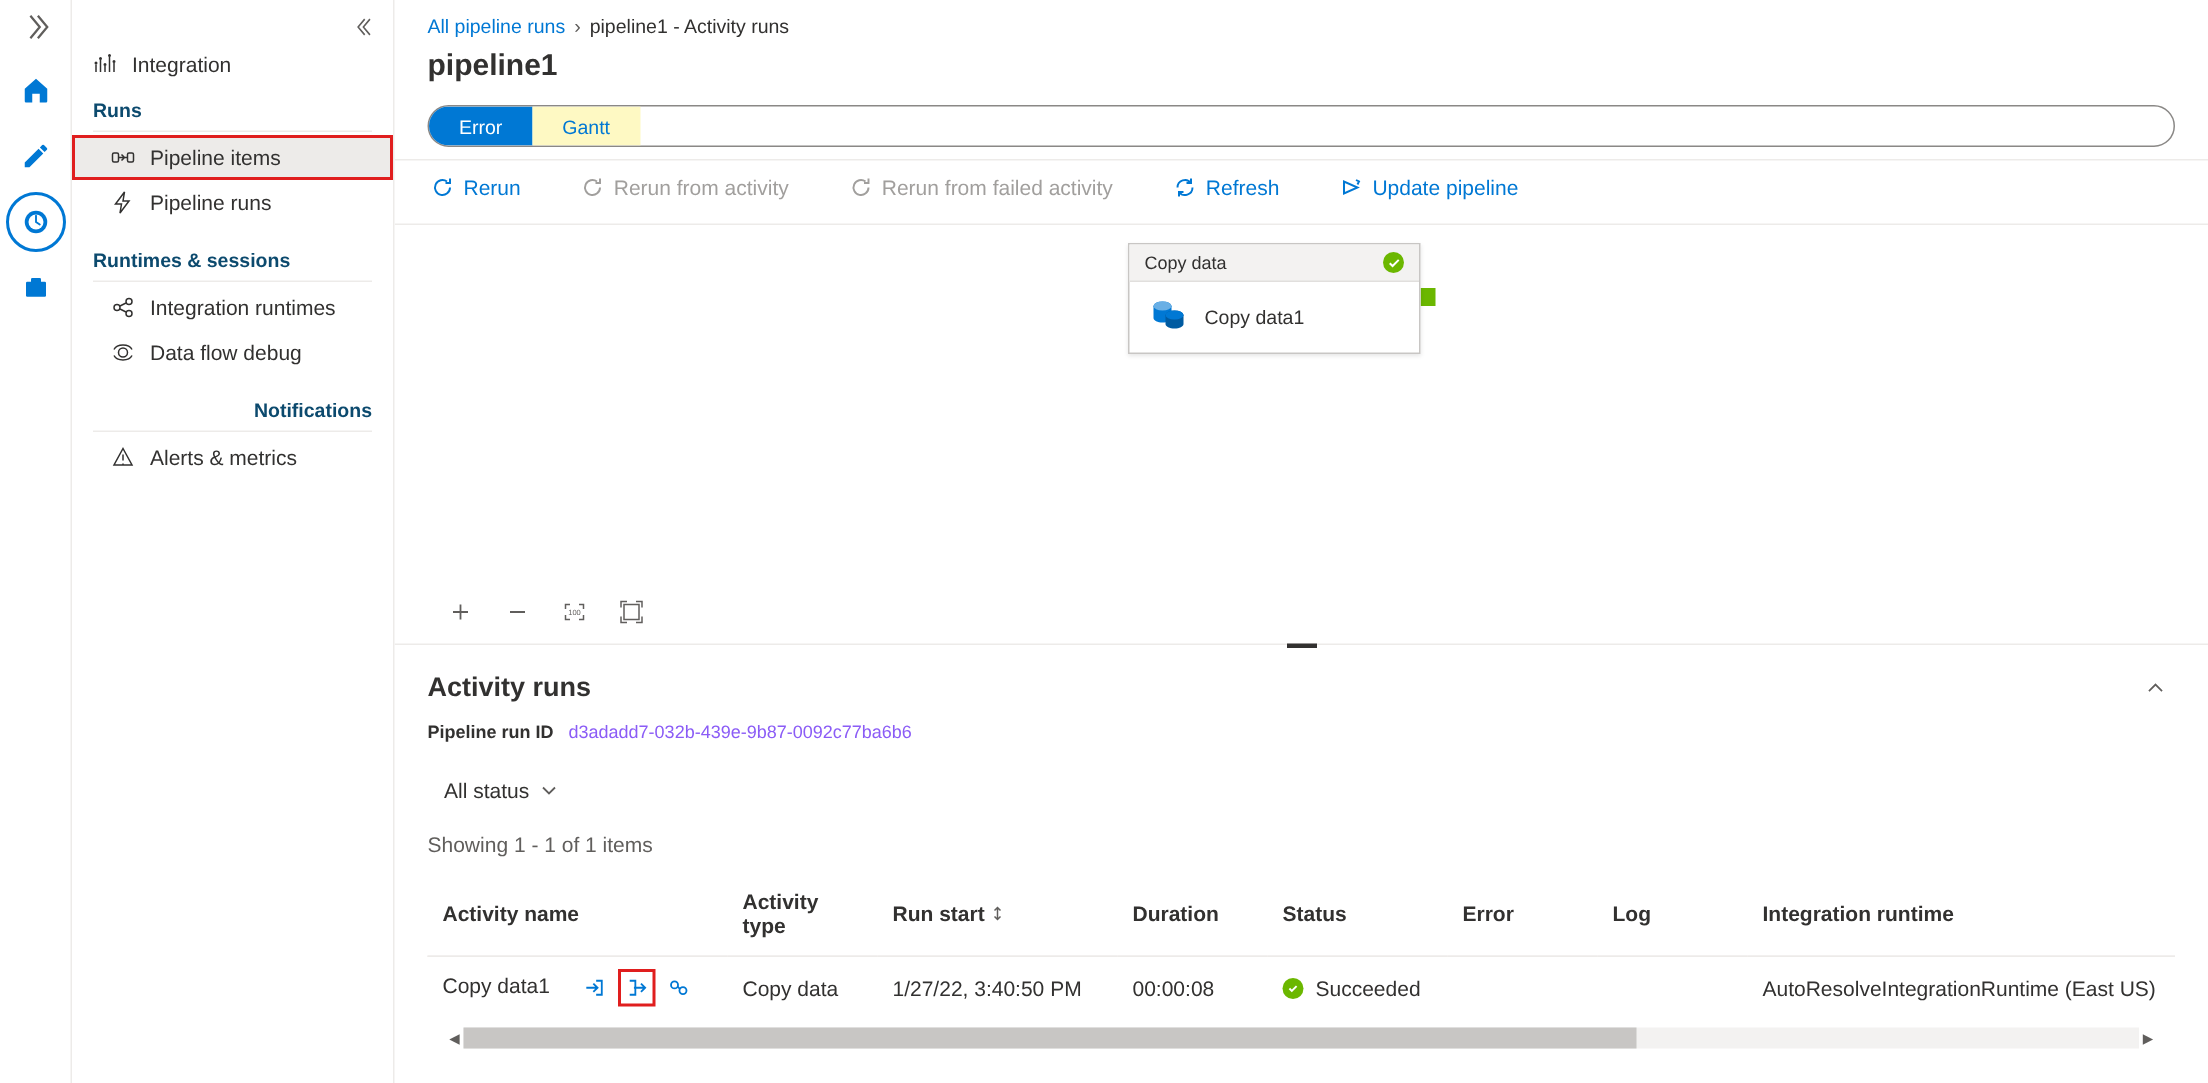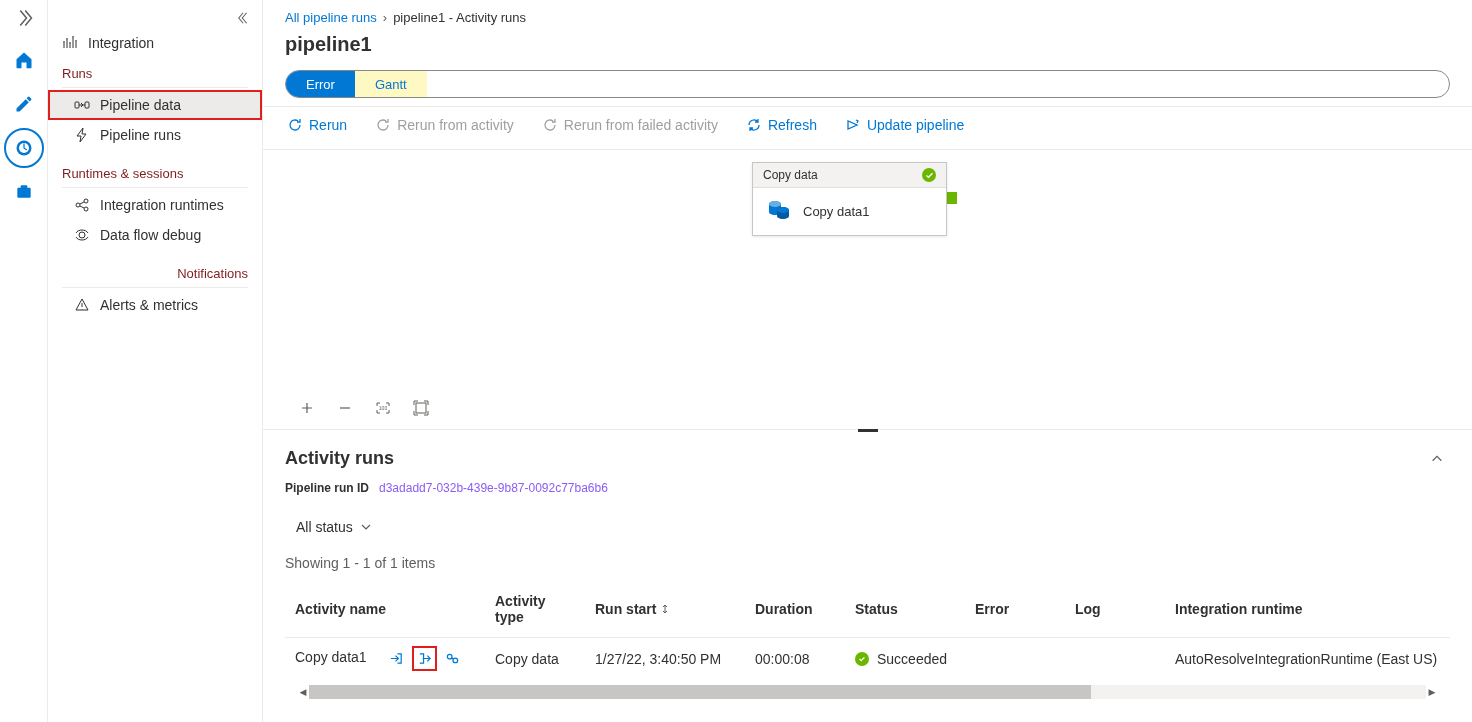--- a/index.html
+++ b/index.html
@@ -10,21 +10,21 @@
 
 .icon-rail { width: 48px; border-right: 1px solid #edebe9; display: flex; flex-direction: column; align-items: center; padding-top: 6px; background: #fff; }
 .icon-rail .expand-btn { width: 36px; height: 24px; display: flex; align-items: center; justify-content: center; color: #605e5c; cursor: pointer; margin-bottom: 8px; }
 .icon-rail .rail-item { width: 36px; height: 36px; display: flex; align-items: center; justify-content: center; margin: 4px 0; border-radius: 2px; cursor: pointer; }
 .icon-rail .rail-item.selected { outline: 2px solid #0078d4; border-radius: 50%; }
 .icon-rail svg { width: 20px; height: 20px; }
 
 
 .sidebar { width: 215px; border-right: 1px solid #edebe9; padding: 8px 0; position: relative; background: #fff; }
 .sidebar .collapse-btn { position: absolute; top: 6px; right: 6px; color: #605e5c; cursor: pointer; width: 24px; height: 24px; display: flex; align-items: center; justify-content: center; }
-.sidebar-section-title { font-size: 13px; font-weight: 400; color: #7f1d1d; padding: 8px 14px 4px; }
+.sidebar-section-title { font-size: 13px; font-weight: 700; color: #0c4a6e; padding: 8px 14px 4px; }
 .sidebar hr { border: none; border-top: 1px solid #edebe9; margin: 2px 14px; }
 .sidebar-item { display: flex; align-items: center; padding: 7px 14px 7px 26px; gap: 10px; cursor: pointer; color: #323130; font-size: 14px; }
 .sidebar-item.dashboards { padding-left: 14px; margin-top: 20px; font-size: 14px; }
 .sidebar-item.selected { background: #edebe9; }
 .sidebar-item.highlighted { outline: 2px solid #e01e1e; outline-offset: -2px; }
 .sidebar-item svg { width: 16px; height: 16px; flex-shrink: 0; }
 
 
 .main { flex: 1; display: flex; flex-direction: column; overflow: hidden; }
 .breadcrumb { padding: 10px 22px 8px; font-size: 13px; display: flex; gap: 6px; align-items: center; }
@@ -32,21 +32,21 @@
 .breadcrumb .sep { color: #605e5c; }
 .breadcrumb .current { color: #323130; }
 
 .page-title { font-size: 20px; font-weight: 600; padding: 0 22px 14px; }
 
 .view-toggle { margin: 0 22px 8px; display: inline-flex; border: 1px solid #8a8886; border-radius: 16px; overflow: hidden; height: 28px; }
 .view-toggle .tog { padding: 0 20px; display: flex; align-items: center; cursor: pointer; font-size: 13px; }
 .view-toggle .tog.active { background: #0078d4; color: #fff; }
 .view-toggle .tog.inactive { color: #0078d4; background: #fef9c3; }
 
-.toolbar { display: flex; gap: 24px; padding: 6px 22px 12px; border-bottom: 1px solid #edebe9; border-top: 1px solid #edebe9; align-items: center; }
+.toolbar { display: flex; gap: 36px; padding: 6px 22px 12px; border-bottom: 1px solid #edebe9; border-top: 1px solid #edebe9; align-items: center; }
 .toolbar-btn { display: flex; align-items: center; gap: 6px; background: none; border: none; cursor: pointer; font-size: 14px; color: #0078d4; padding: 4px 2px; }
 .toolbar-btn.disabled { color: #a19f9d; cursor: default; }
 .toolbar-btn svg { width: 16px; height: 16px; }
 
 .canvas { position: relative; height: 280px; border-bottom: 1px solid #edebe9; }
 .node { position: absolute; left: 489px; top: 12px; width: 195px; background: #fff; border: 1px solid #c8c6c4; box-shadow: 0 1px 3px rgba(0,0,0,0.1); }
 .node-header { background: #f3f2f1; padding: 5px 10px; display: flex; align-items: center; justify-content: space-between; font-size: 12px; border-bottom: 1px solid #e1dfdd; }
 .node-header .status-ok { width: 14px; height: 14px; border-radius: 50%; background: #6bb700; display: inline-flex; align-items: center; justify-content: center; color: #fff; }
 .node-body { padding: 10px 14px; display: flex; align-items: center; gap: 12px; }
 .node-body .db-icon svg { width: 24px; height: 24px; }
@@ -141,21 +141,21 @@
     </div>
 
     <div class="sidebar-section-title">Runs</div>
     <hr>
     <div class="sidebar-item selected highlighted">
       <svg viewBox="0 0 16 16" stroke="#323130" fill="none" stroke-width="1">
           <rect x="1" y="5" width="4" height="6" rx="1"></rect>
           <rect x="11" y="5" width="4" height="6" rx="1"></rect>
           <path d="M5 8h6M7 6l2 2-2 2"></path>
         </svg>
-      <span>Pipeline data</span>
+      <span>Pipeline items</span>
     </div>
     <div class="sidebar-item">
       <svg viewBox="0 0 16 16" stroke="#323130" fill="none" stroke-width="1">
           <path d="M9 1L3 9h4l-1 6 6-8H8l1-6z"></path>
         </svg>
       <span>Pipeline runs</span>
     </div>
 
     <div class="sidebar-section-title" style="margin-top:8px;">Runtimes &amp; sessions</div>
     <hr>

